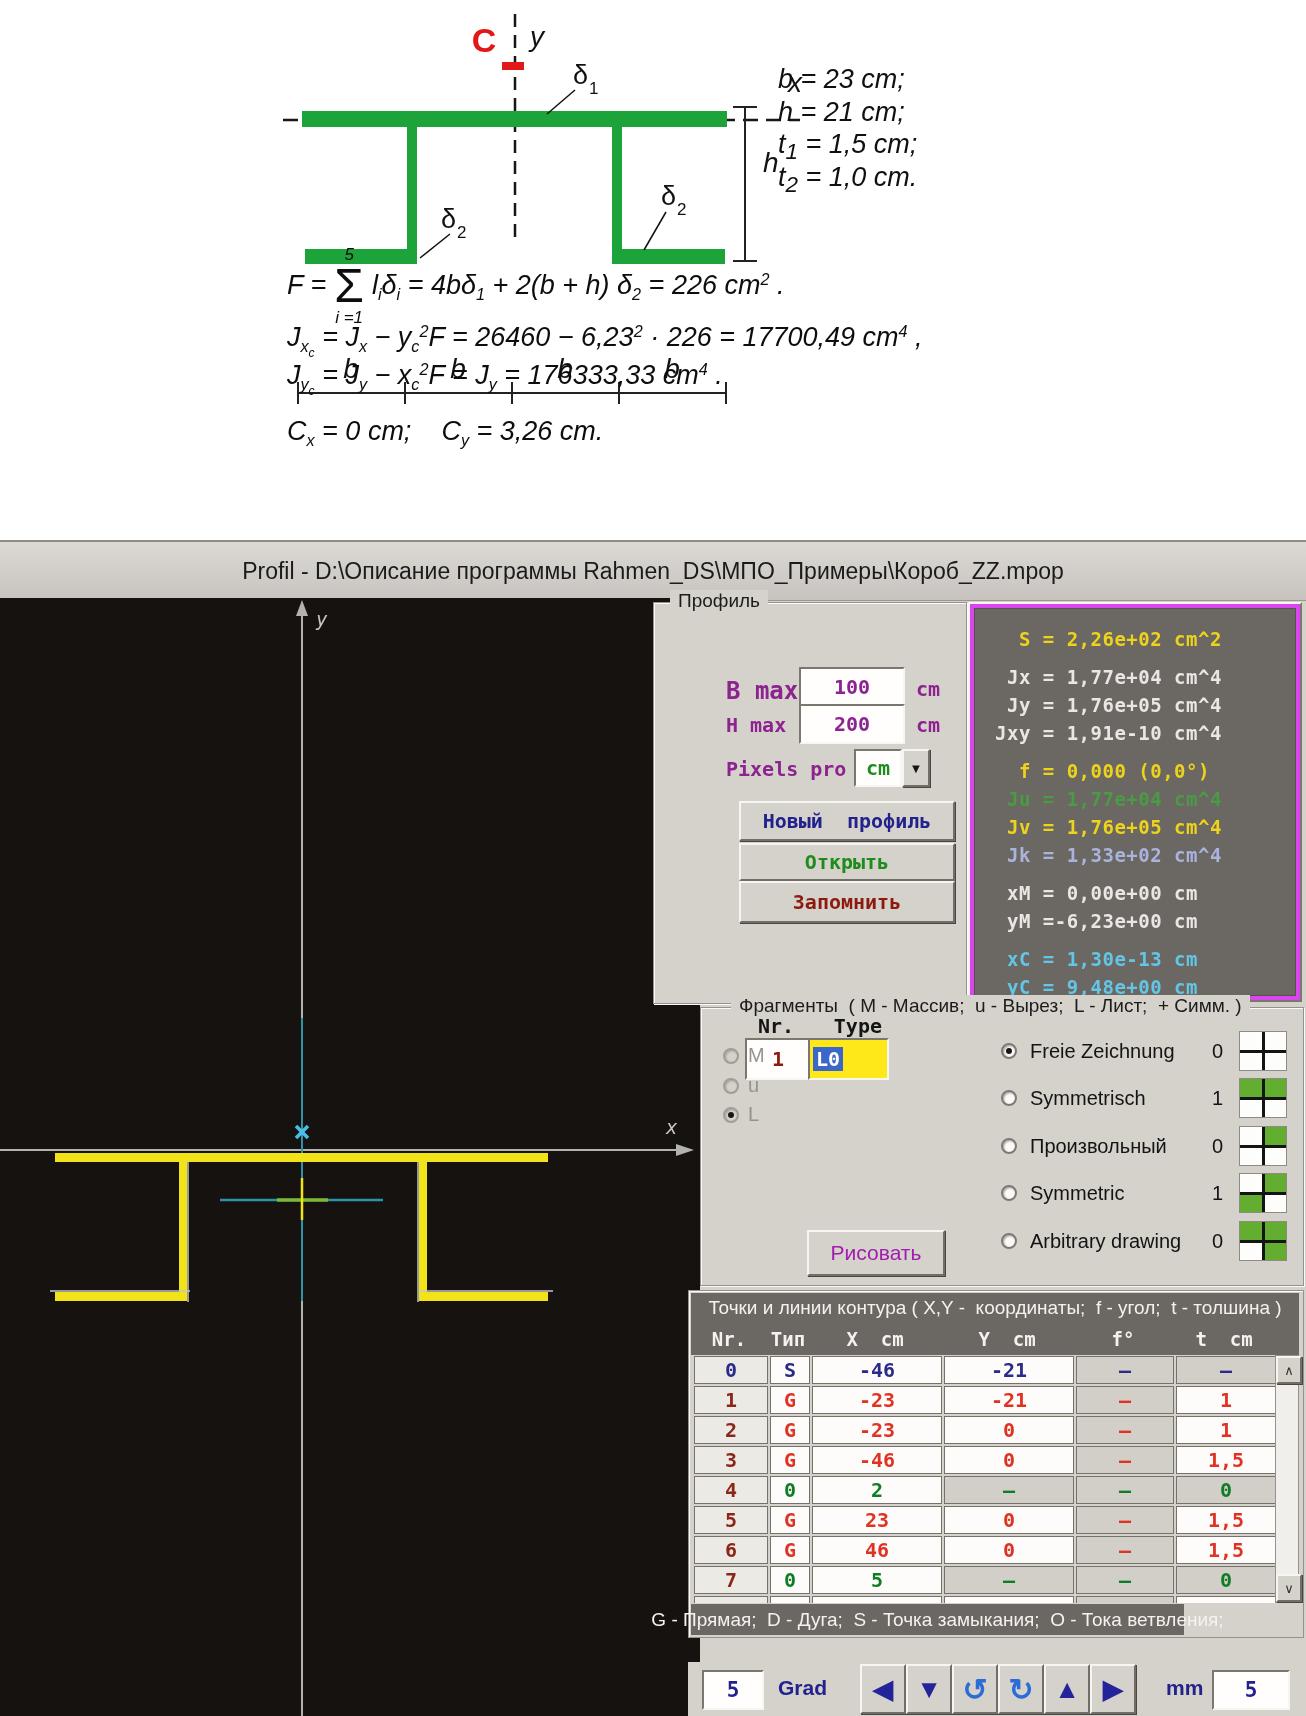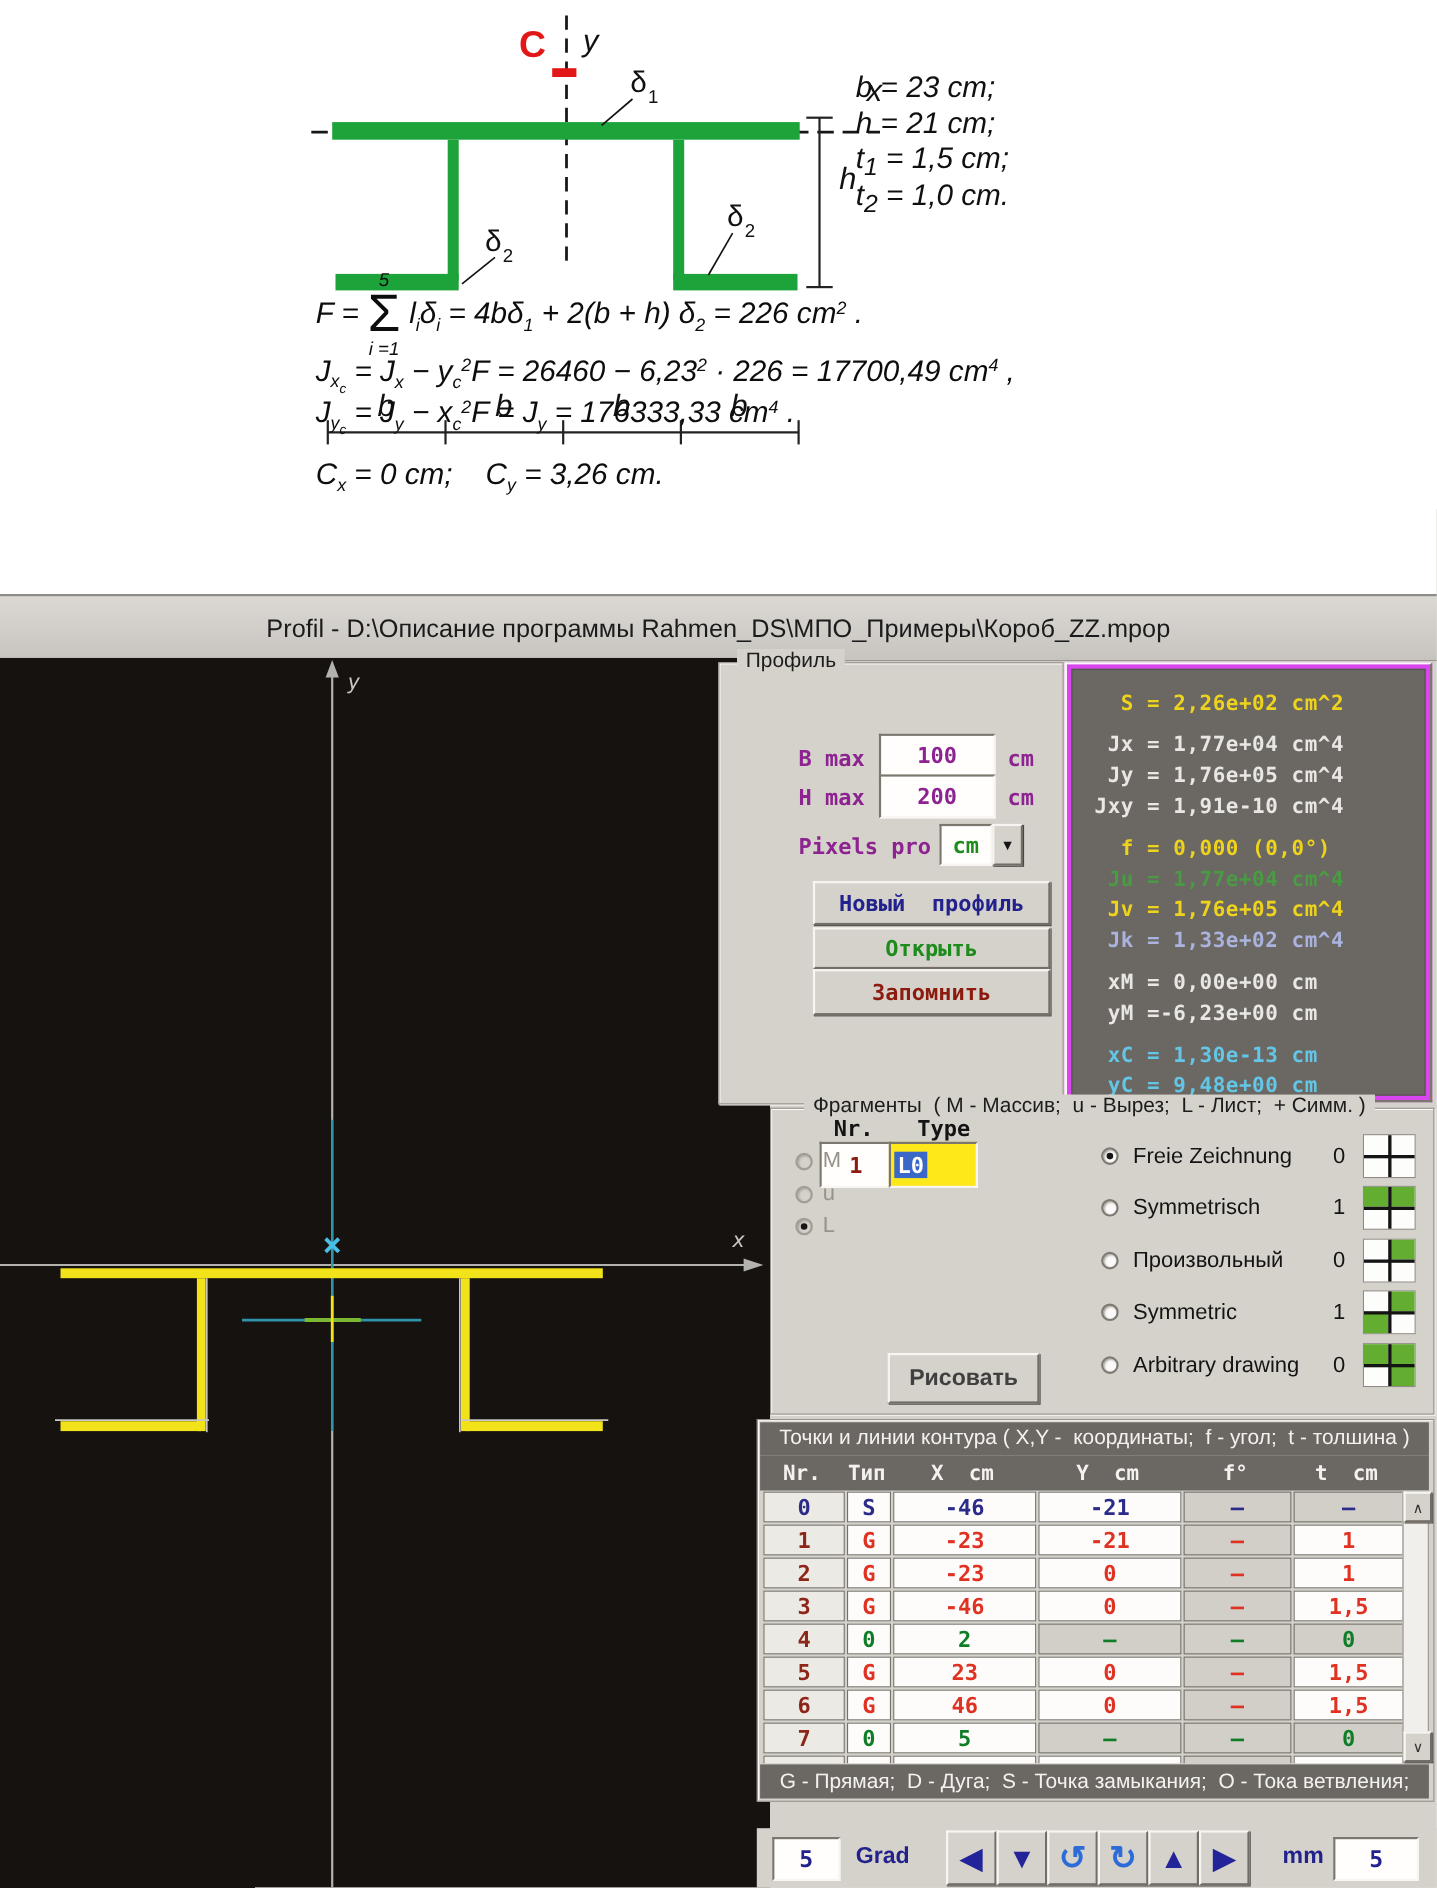--- a/index.html
+++ b/index.html
@@ -207,21 +207,21 @@
 
     <g>
       <line x1="220" y1="602" x2="383" y2="602" stroke="#2e93a8" stroke-width="2.5"></line>
       <line x1="277" y1="602" x2="328" y2="602" stroke="#7cb832" stroke-width="3.5"></line>
       <line x1="302" y1="580" x2="302" y2="622" stroke="#f2e219" stroke-width="2.5"></line>
     </g>
   </svg>
 
   <div class="groupbox" id="profil-box" style="left:653px;top:62px;width:312px;height:400px;">
     <span class="gb-title">Профиль</span>
-    <span class="abs mb purple" style="left:72px;top:74px;font-size:20px;">B max</span>
+    <span class="abs mb purple" style="left:72px;top:74px;font-size:24px;">B max</span>
     <div class="abs sunken ctr" style="left:145px;top:64px;width:102px;height:36px;">
       <span class="mb purple" style="font-size:20px;">100</span>
     </div>
     <span class="abs mb purple" style="left:262px;top:74px;font-size:20px;">cm</span>
     <span class="abs mb purple" style="left:72px;top:110px;font-size:20px;">H max</span>
     <div class="abs sunken ctr" style="left:145px;top:101px;width:102px;height:36px;">
       <span class="mb purple" style="font-size:20px;">200</span>
     </div>
     <span class="abs mb purple" style="left:262px;top:110px;font-size:20px;">cm</span>
     <span class="abs mb purple" style="left:72px;top:154px;font-size:20px;">Pixels pro</span>
@@ -331,21 +331,21 @@
       <span class="opt-label">Arbitrary drawing</span>
       <span class="opt-count">0</span>
       <span class="quad" style="left:238px;" data-quad="quad-three">
           <i class="q tl"></i>
           <i class="q tr"></i>
           <i class="q bl"></i>
           <i class="q br"></i>
         </span>
     </div>
     <div class="abs raised ctr" style="left:106px;top:222px;width:134px;height:42px;">
-      <span class="mb" style="font-size:21px;color:#404040;font-weight:bold;font-family:'Liberation Sans',sans-serif;">Рисовать</span>
+      <span class="mb" style="font-size:21px;color:#a21caf;font-weight:normal;font-family:'Liberation Sans',sans-serif;">Рисовать</span>
     </div>
   </div>
 
   <div class="abs" id="table-box">
     <div class="abs darkbar" style="left:2px;top:2px;width:608px;height:30px;">Точки и линии контура ( X,Y -  координаты;  f - угол;  t - толшина )</div>
     <div class="abs thead" style="left:2px;top:32px;width:608px;">
       <div style="width:76px;">Nr.</div>
       <div style="width:42px;">Тип</div>
       <div style="width:132px;">X  cm</div>
       <div style="width:132px;">Y  cm</div>
@@ -425,21 +425,21 @@
             <div class="cell c-y"></div>
             <div class="cell c-f"></div>
             <div class="cell c-t"></div>
           </div>
       </div>
     </div>
     <div class="vscroll">
       <div class="raised ctr sbtn">∧</div>
       <div class="raised ctr sbtn bottom">∨</div>
     </div>
-    <div class="abs darkbar" style="left:2px;top:313px;width:608px;height:31px;text-align:right;">G - Прямая;  D - Дуга;  S - Точка замыкания;  O - Тока ветвления;</div>
+    <div class="abs darkbar" style="left:2px;top:313px;width:493px;height:31px;text-align:right;">G - Прямая;  D - Дуга;  S - Точка замыкания;  O - Тока ветвления;</div>
   </div>
 
   <div class="abs" id="toolbar">
     <div class="abs sunken ctr tb-input" style="left:14px;top:8px;width:58px;height:36px;">5</div>
     <span class="tb-label" style="left:90px;top:14px;">Grad</span>
     <div class="abs raised ctr tb-btn" style="left:172px;top:2px;" data-ic="step-left">◀</div>
     <div class="abs raised ctr tb-btn" style="left:218px;top:2px;" data-ic="down">▼</div>
     <div class="abs raised ctr tb-btn" style="left:264px;top:2px;" data-ic="rotate-ccw">↺</div>
     <div class="abs raised ctr tb-btn" style="left:310px;top:2px;" data-ic="rotate-cw">↻</div>
     <div class="abs raised ctr tb-btn" style="left:356px;top:2px;" data-ic="up">▲</div>

